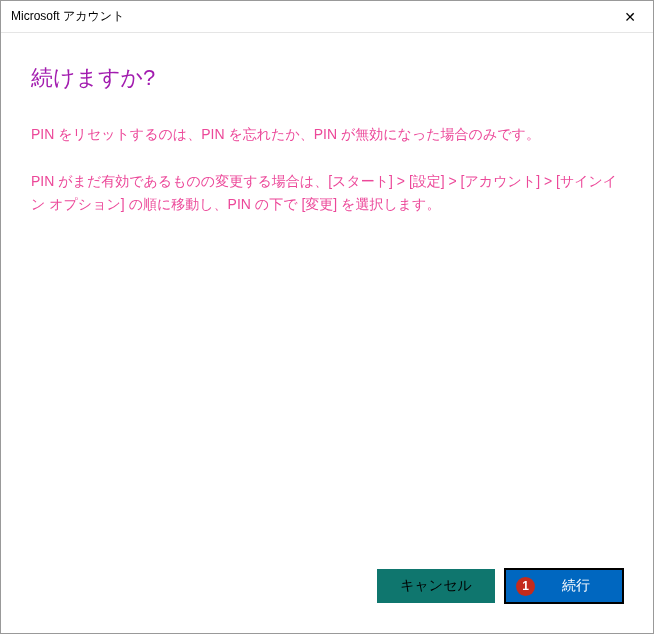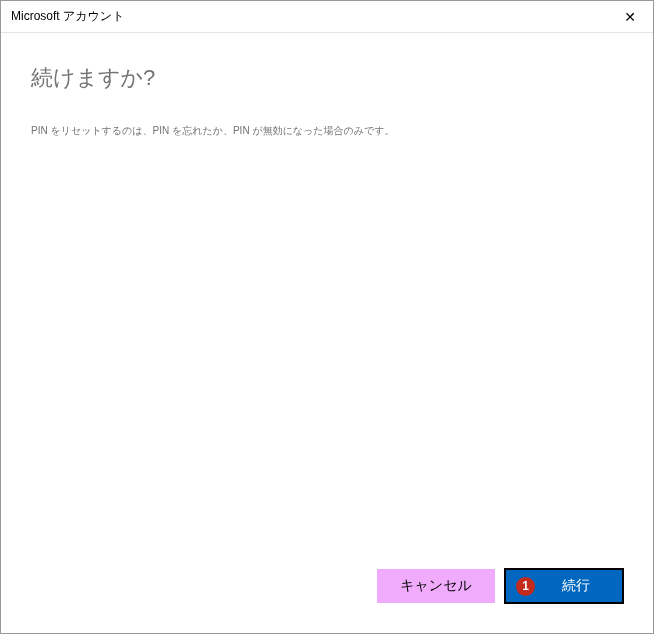--- a/index.html
+++ b/index.html
@@ -47,26 +47,26 @@
     }
     .content {
       flex: 1;
       padding: 30px 30px 20px 30px;
       display: flex;
       flex-direction: column;
     }
     .heading {
       font-size: 22px;
       font-weight: 400;
-      color: #737373;
+      color: #a21caf;
       margin-bottom: 30px;
     }
     .body-text {
-      font-size: 10px;
-      color: #737373;
+      font-size: 14px;
+      color: #ec4899;
       line-height: 1.65;
       margin-bottom: 24px;
     }
     .spacer {
       flex: 1;
     }
     .button-row {
       display: flex;
       justify-content: flex-end;
       gap: 10px;
@@ -78,21 +78,21 @@
       font-size: 14px;
       border: none;
       cursor: pointer;
       display: flex;
       align-items: center;
       justify-content: center;
       font-family: inherit;
       position: relative;
     }
     .btn-cancel {
-      background: #f0abfc;
+      background: #0f766e;
       color: #000;
     }
     .btn-continue {
       background: #0067c0;
       color: #fff;
       outline: 2px solid #000;
       outline-offset: -1px;
       border: 1px dotted #fff;
     }
     .badge {
@@ -119,20 +119,21 @@
 <div class="window">
   <div class="titlebar">
     <span class="titlebar-title">Microsoft アカウント</span>
     <div class="close-btn">
       <span>✕</span>
     </div>
   </div>
   <div class="content">
     <h1 class="heading">続けますか?</h1>
     <p class="body-text">PIN をリセットするのは、PIN を忘れたか、PIN が無効になった場合のみです。</p>
+    <p class="body-text">PIN がまだ有効であるものの変更する場合は、[スタート] &gt; [設定] &gt; [アカウント] &gt; [サインイン オプション] の順に移動し、PIN の下で [変更] を選択します。</p>
     <div class="spacer"></div>
     <div class="button-row">
       <button class="btn btn-cancel">
         <span>キャンセル</span>
       </button>
       <button class="btn btn-continue">
         <span class="badge">1</span>
         <span class="btn-continue-label">続行</span>
       </button>
     </div>

